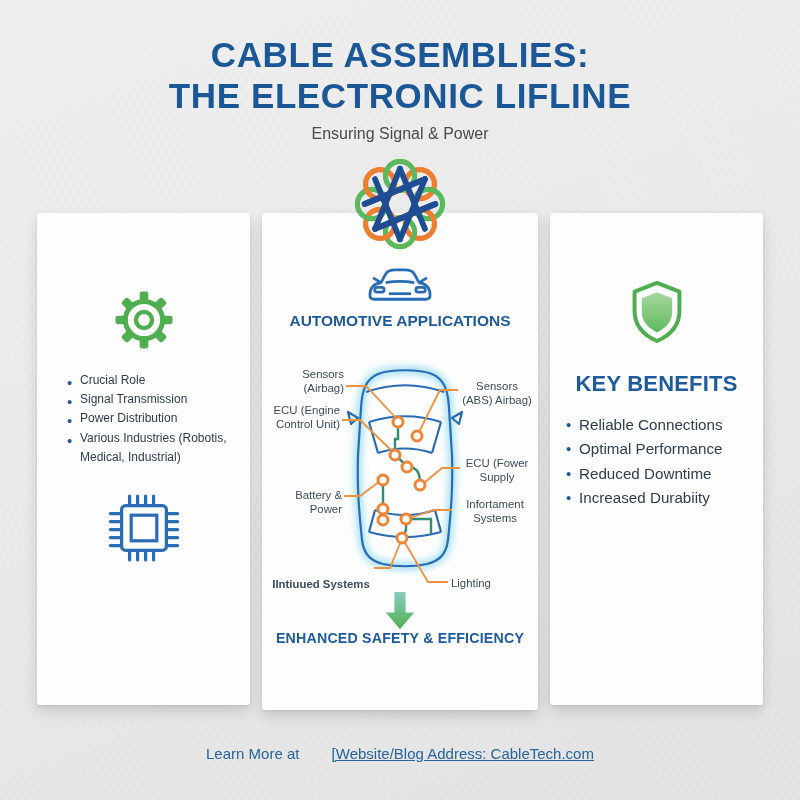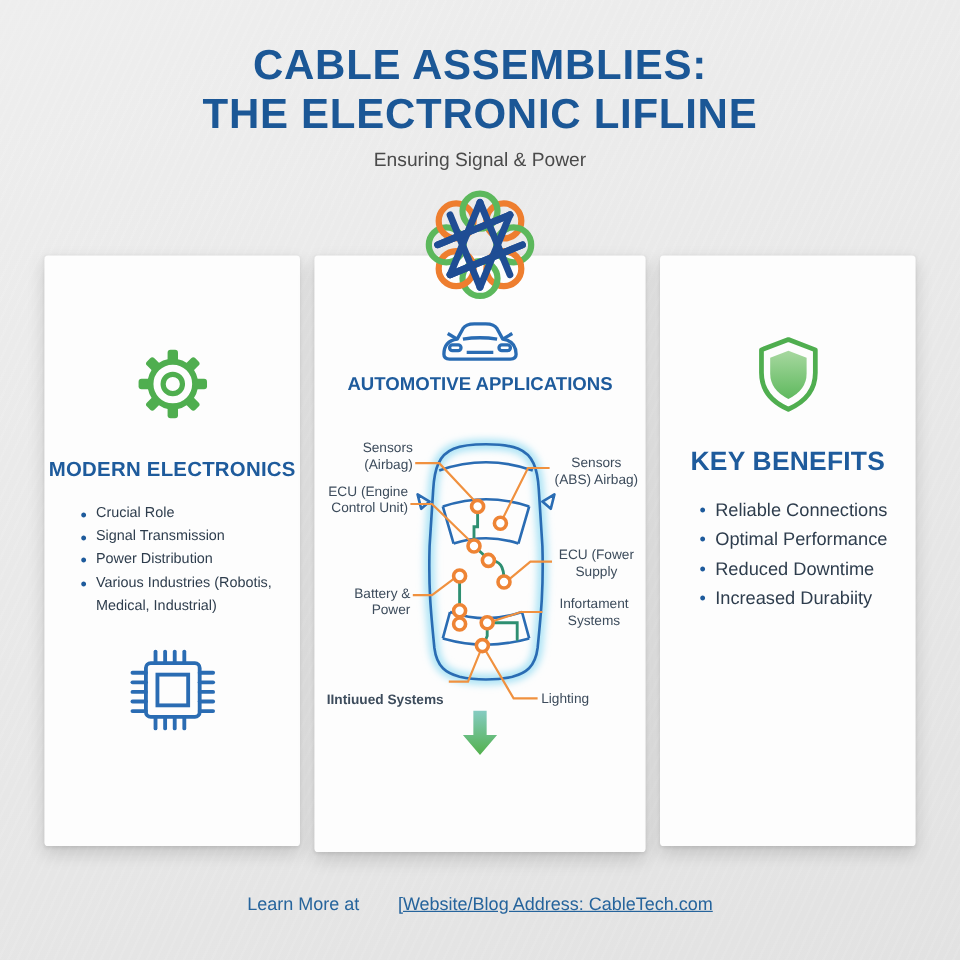--- a/index.html
+++ b/index.html
@@ -28,21 +28,21 @@
   
   .card-left .icon-wrap{margin-top:76px;text-align:center;}
   .card-left .card-heading{margin-top:26px;}
   .bullets{list-style:none;margin:16px 0 0 0;padding:0 10px 0 30px;font-size:12px;line-height:1.6;color:#2e3d4d;}
   .bullets li{position:relative;padding-left:13px;}
   .bullets li::before{content:"•";position:absolute;left:0;top:0;color:#1e5b9c;font-size:15px;}
   .chip-wrap{margin-top:24px;text-align:center;}
   
   .card-right .icon-wrap{margin-top:66px;text-align:center;}
   .card-right .card-heading{margin-top:22px;font-size:22px;}
-  .card-right .bullets{font-size:15.2px;padding-left:33px;}
+  .card-right .bullets{font-size:15.2px;padding-left:16px;}
   
   .car-icon-wrap{position:absolute;top:52px;left:0;width:276px;text-align:center;}
   .mid-heading{position:absolute;top:99px;left:0;width:276px;font-size:15.5px;font-weight:bold;color:#1e5b9c;text-align:center;}
   .diagram{position:absolute;top:147px;left:0;width:276px;height:235px;}
   .diagram svg{position:absolute;left:0;top:0;}
   .dlabel{position:absolute;font-size:11.4px;line-height:1.22;color:#3d4c5c;font-weight:500;}
   .lbl-sensors-airbag{top:8px;left:10px;width:72px;text-align:right;}
   .lbl-ecu-engine{top:44px;left:2px;width:76px;text-align:right;}
   .lbl-sensors-abs{top:20px;left:198px;width:74px;text-align:center;}
   .lbl-ecu-power{top:97px;left:200px;width:70px;text-align:center;}
@@ -105,21 +105,20 @@
         <rect x="78" y="43" width="18" height="14" rx="4"></rect>
         <rect x="43" y="4" width="14" height="18" rx="4" transform="rotate(45 50 50)"></rect>
         <rect x="43" y="78" width="14" height="18" rx="4" transform="rotate(45 50 50)"></rect>
         <rect x="4" y="43" width="18" height="14" rx="4" transform="rotate(45 50 50)"></rect>
         <rect x="78" y="43" width="18" height="14" rx="4" transform="rotate(45 50 50)"></rect>
       </g>
       <circle cx="50" cy="50" r="30" fill="#fdfdfd" stroke="#4fae4f" stroke-width="8"></circle>
       <circle cx="50" cy="50" r="13" fill="none" stroke="#4fae4f" stroke-width="7"></circle>
     </svg>
   </div>
-  <div class="card-heading">MODERN ELECTRONICS</div>
   <ul class="bullets">
     <li>Crucial Role</li>
     <li>Signal Transmission</li>
     <li>Power Distribution</li>
     <li>Various Industries (Robotis, Medical, Industrial)</li>
   </ul>
   <div class="chip-wrap">
     <svg width="96" height="74" viewBox="0 0 120 92">
       <g stroke="#2a6cb3" stroke-width="4" fill="none" stroke-linecap="round">
         <rect x="32" y="18" width="56" height="56" rx="5"></rect>
@@ -232,20 +231,21 @@
     <svg width="40" height="38" viewBox="0 0 40 48">
       <defs>
         <linearGradient id="arrowGrad" x1="0" y1="0" x2="0" y2="1">
           <stop offset="0" stop-color="#86ccc3"></stop>
             <stop offset="1" stop-color="#52b14c"></stop>
         </linearGradient>
       </defs>
       <path d="M13 0 H27 V26 H38 L20 47 L2 26 H13 Z" fill="url(#arrowGrad)"></path>
     </svg>
   </div>
+  <div class="mid-caption">ENHANCED SAFETY &amp; EFFICIENCY</div>
 </div>
 
 <div class="card card-right">
   <div class="icon-wrap">
     <svg width="66" height="66" viewBox="0 0 100 100">
       <defs>
         <linearGradient id="shieldGrad" x1="0" y1="0" x2="0" y2="1">
           <stop offset="0" stop-color="#a7d8a0"></stop>
             <stop offset="1" stop-color="#5fb95e"></stop>
         </linearGradient>

